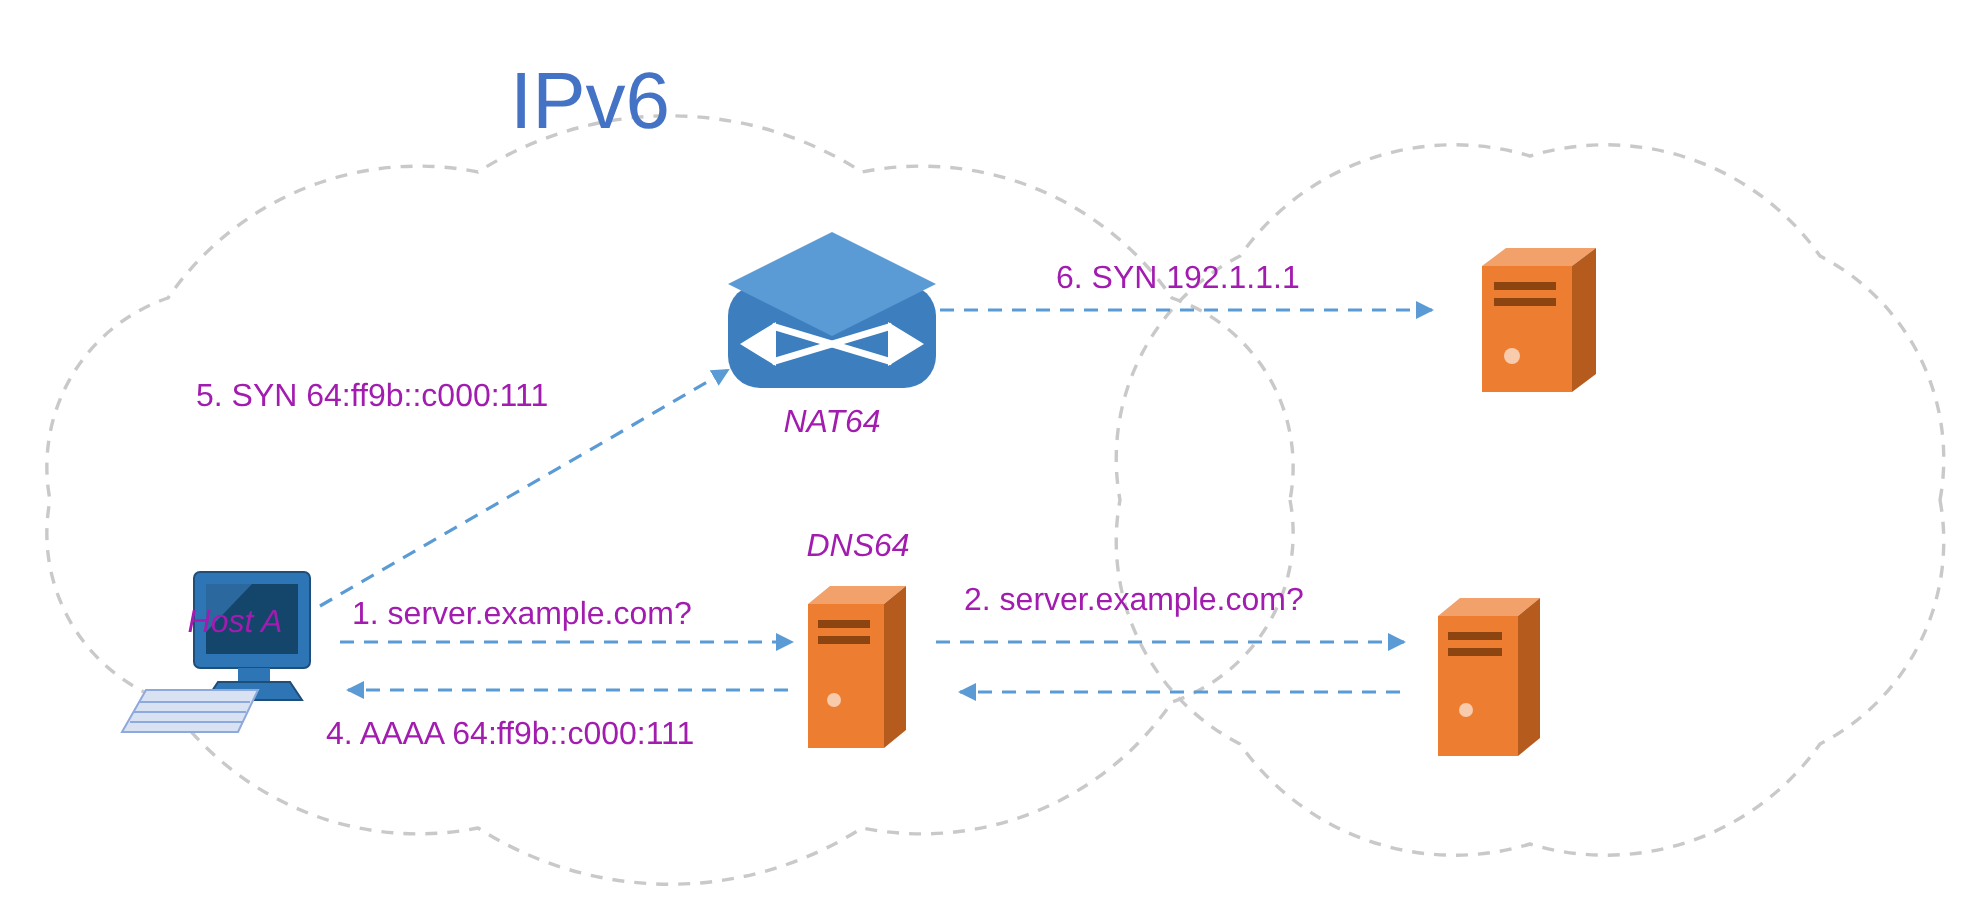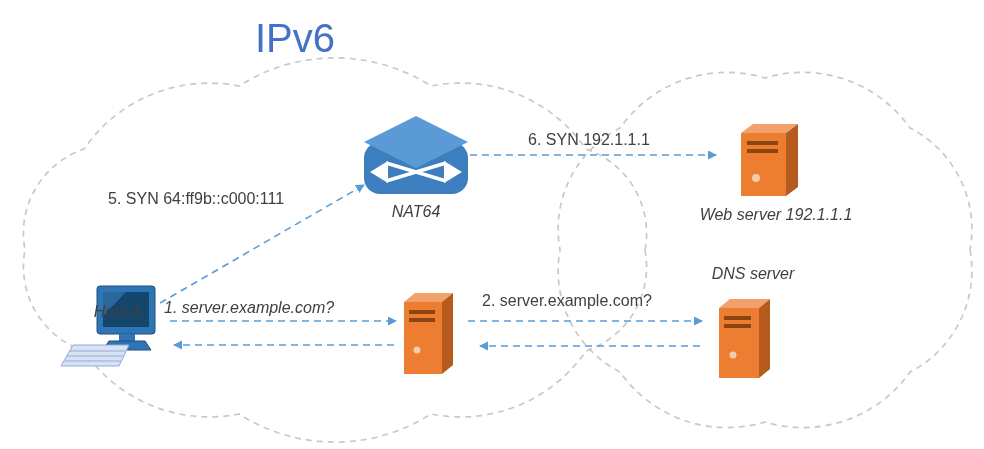--- a/index.html
+++ b/index.html
@@ -2,27 +2,27 @@
 <html><head>
 <meta charset="utf-8">
 <style>
   html,body{margin:0;padding:0;background:#ffffff;}
   .stage{
     position:relative;width:984px;height:449px;overflow:hidden;
     font-family:"Liberation Sans", sans-serif;background:#ffffff;
   }
   .stage svg{position:absolute;left:0;top:0;}
   .lbl{
-    position:absolute;color:#404040;font-size:16px;line-height:1.15;
+    position:absolute;color:#a21caf;font-size:16px;line-height:1.15;
     white-space:nowrap;
   }
   .lbl.center{text-align:center;font-style:italic;}
   .title{
     position:absolute;color:#4472C4;font-size:40px;line-height:1.0;
-    text-align:center;white-space:nowrap;
+    text-align:center;white-space:nowrap;margin-top:13px;
   }
 </style>
 </head>
 <body>
 
 <div class="stage">
 
   <svg width="984" height="449" viewBox="0 0 984 449">
     <defs>
       <marker id="arrowHead" markerWidth="11" markerHeight="10" refX="8" refY="4.5" orient="auto" markerUnits="userSpaceOnUse">
@@ -113,21 +113,21 @@
       <rect x="724" y="316" width="27" height="4" fill="#8C4510"></rect>
       <rect x="724" y="324" width="27" height="4" fill="#8C4510"></rect>
       <circle cx="733" cy="355" r="3.5" fill="#F7CBAC"></circle>
     </g>
   </svg>
 
   <div class="title" style="left:195px;top:18px;width:200px;">IPv6</div>
 
   <div class="lbl center" style="left:70px;top:263px;width:95px;margin-top:40px;">Host A</div>
   <div class="lbl center" style="left:366px;top:203px;width:100px;">NAT64</div>
-  <div class="lbl center" style="left:676px;top:206px;width:200px;">Web server 192.1.1.1</div>
-  <div class="lbl center" style="left:653px;top:265px;width:200px;">DNS server</div>
+  <div class="lbl center" style="left:379px;top:265px;width:100px;">DNS64</div>
 
-  <div class="lbl" style="left:164px;top:299px;font-style:italic;">1. server.example.com?</div>
+  <div class="lbl" style="left:176px;top:299px;">1. server.example.com?</div>
   <div class="lbl" style="left:482px;top:292px;text-align:right;">2. server.example.com?</div>
-  <div class="lbl" style="left:108px;top:190px;text-align:right;">5. SYN 64:ff9b::c000:111</div>
+  <div class="lbl" style="left:163px;top:359px;">4. AAAA 64:ff9b::c000:111</div>
+  <div class="lbl" style="left:98px;top:190px;text-align:right;">5. SYN 64:ff9b::c000:111</div>
   <div class="lbl" style="left:528px;top:131px;">6. SYN 192.1.1.1</div>
 
 </div>
 
 </body></html>

